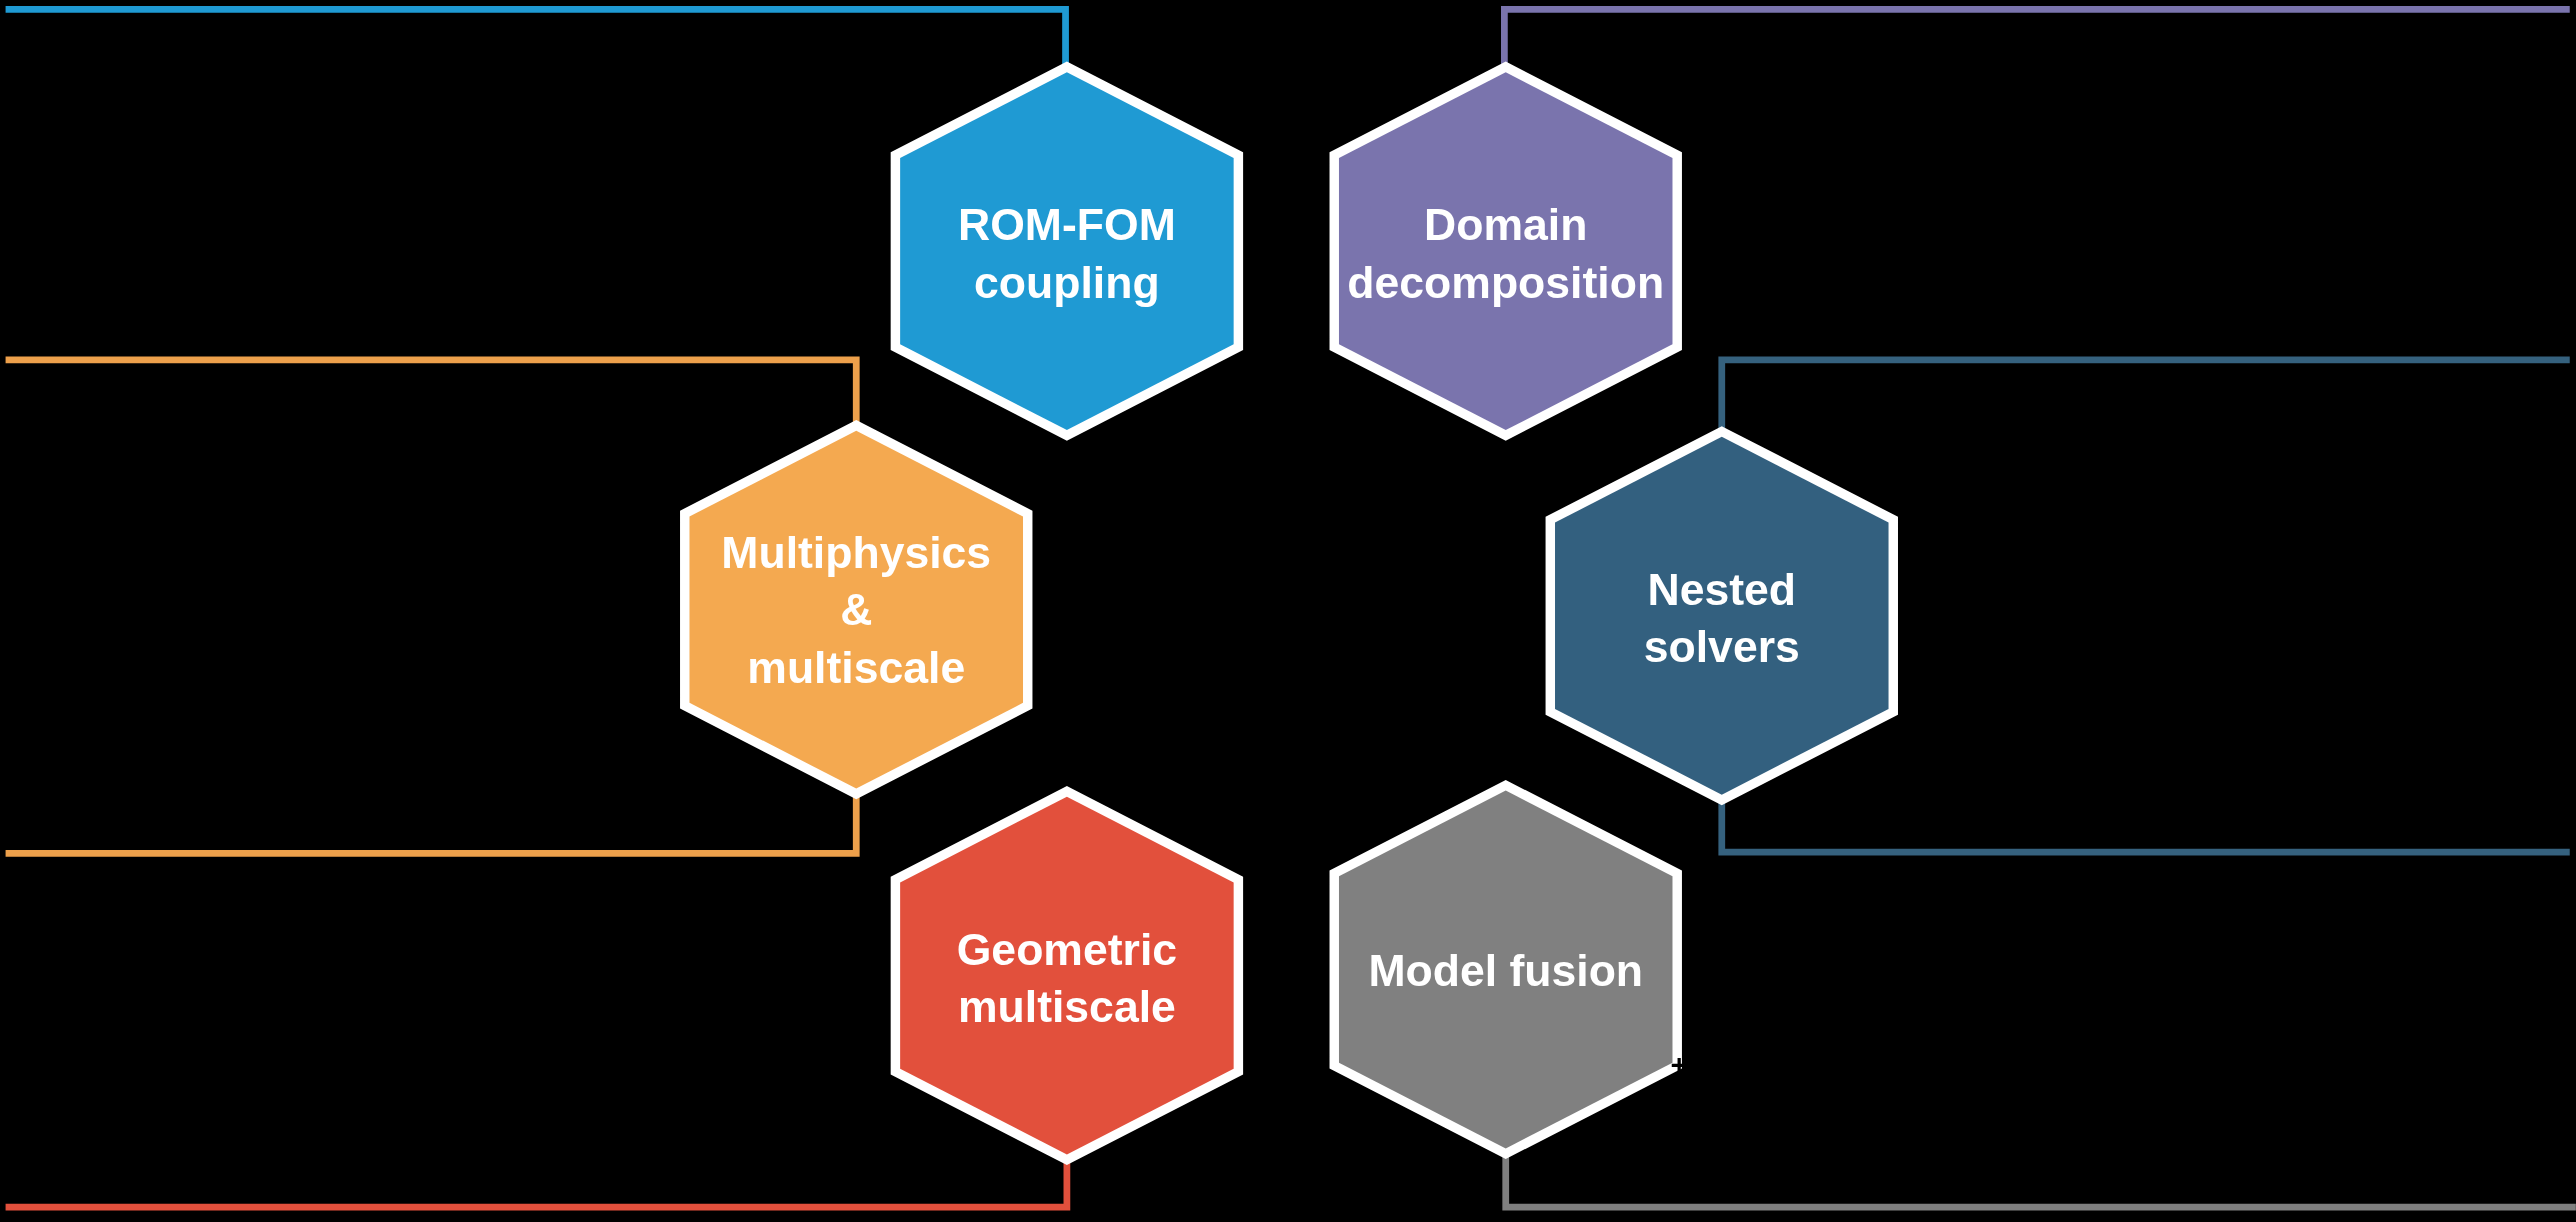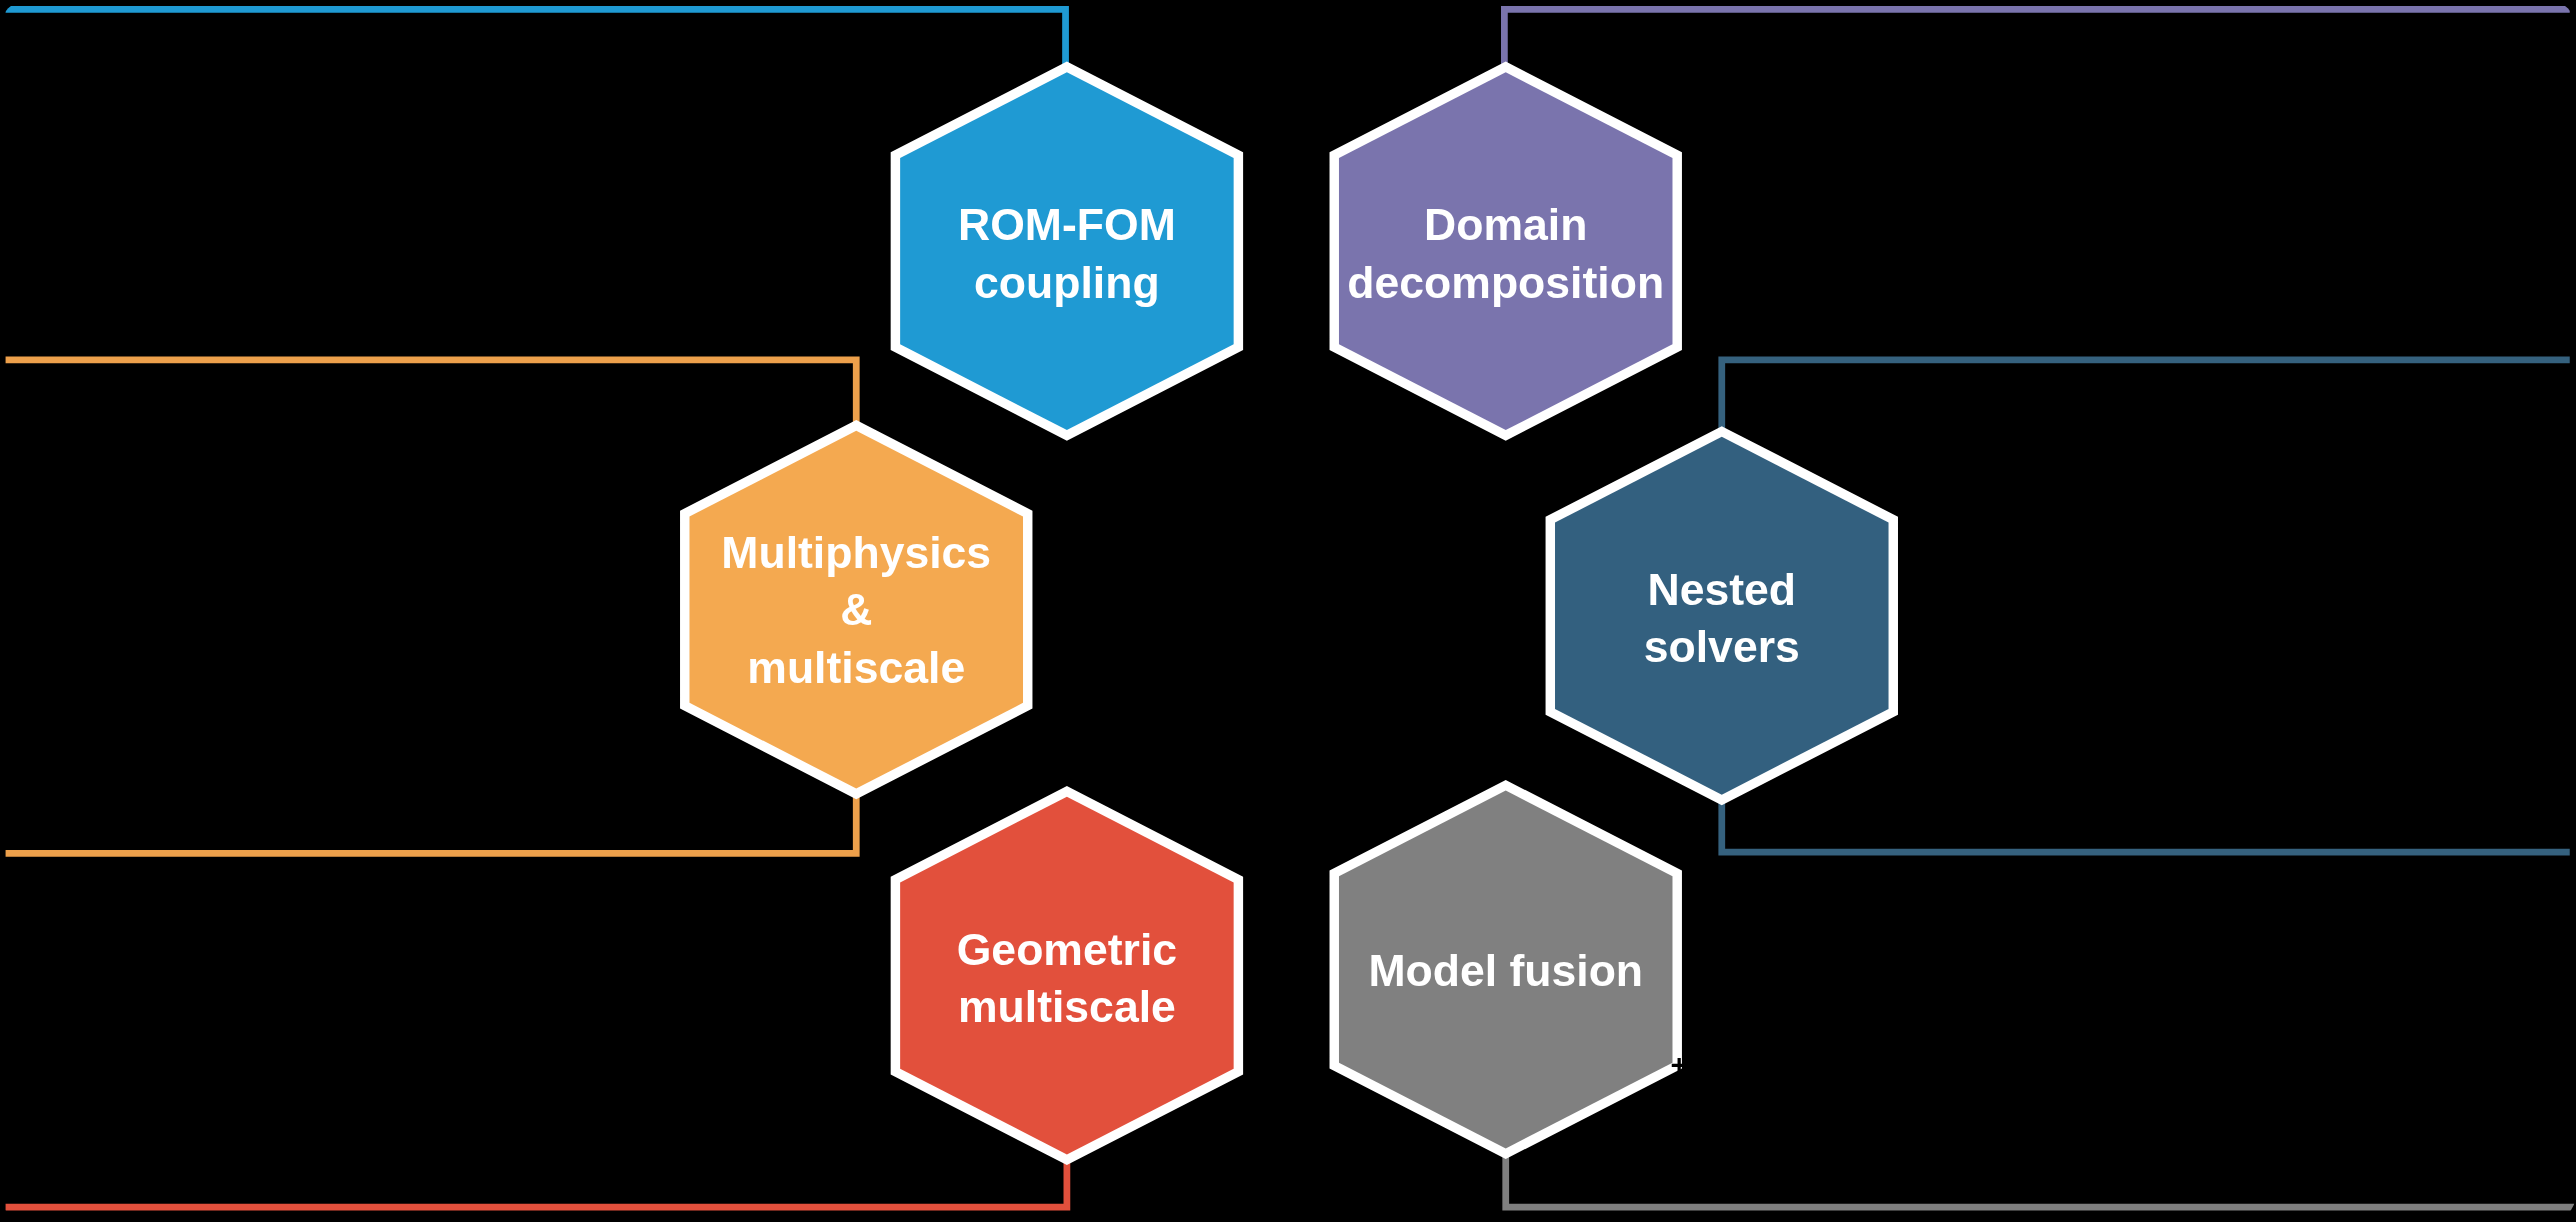--- a/index.html
+++ b/index.html
@@ -6,21 +6,20 @@
     margin: 0;
     padding: 0;
     background: #000000;
   }
   .stage {
     position: relative;
     width: 2576px;
     height: 1222px;
     background: #000000;
     overflow: hidden;
-    border-radius: 28px;
   }
   svg.diagram {
     position: absolute;
     left: 0;
     top: 0;
     display: block;
   }
   .connector {
     fill: none;
     stroke-width: 10;

